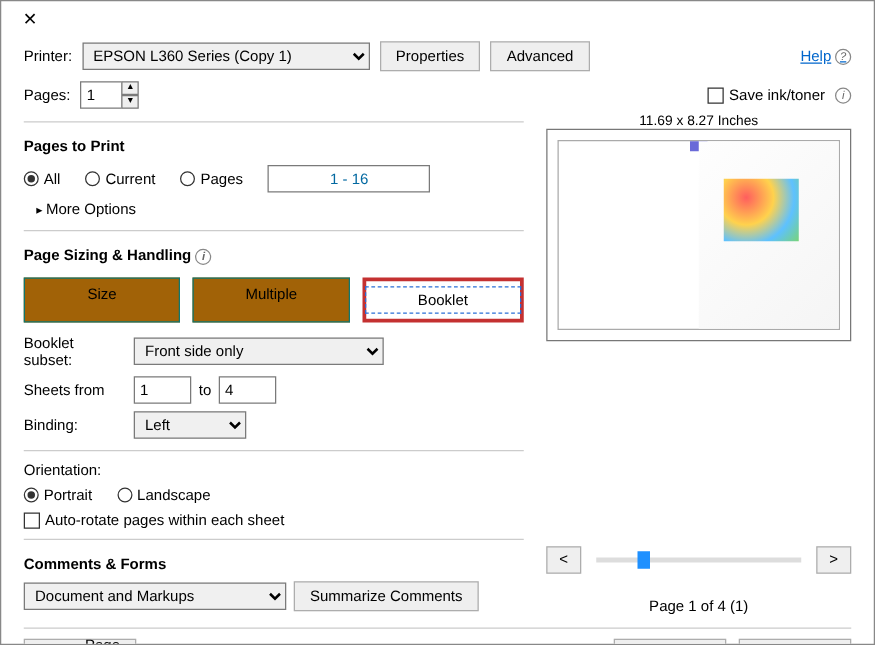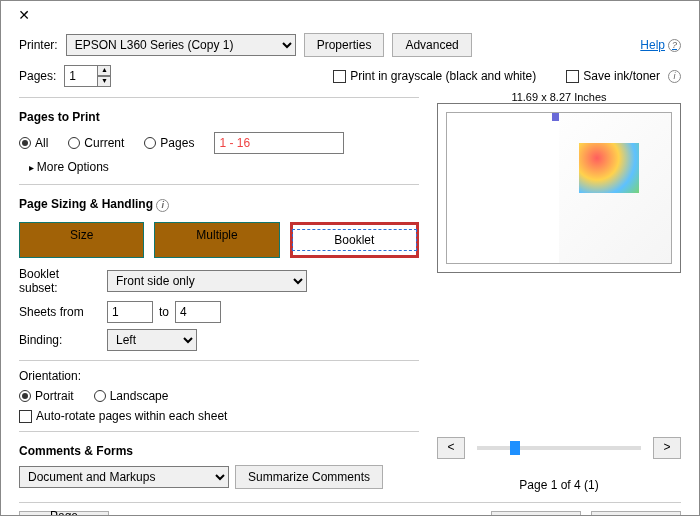--- a/index.html
+++ b/index.html
@@ -3,21 +3,21 @@
 <meta charset="utf-8">
 <style>
 * { box-sizing: border-box; font-family: "Segoe UI", Tahoma, sans-serif; font-size: 12px; }
 body { margin: 0; background: #fff; width: 700px; height: 516px; overflow: hidden; border: 1px solid #888; }
 .titlebar { display: flex; align-items: center; padding: 4px 8px; height: 28px; }
 .titlebar .title { flex: 1; font-size: 12px; }
 .titlebar .close { width: 30px; text-align: center; cursor: pointer; font-size: 14px; }
 .row { display: flex; align-items: center; gap: 8px; padding: 4px 18px; }
 select, input[type=text], input[type=number] { border: 1px solid #7a7a7a; background: #fff; padding: 2px 4px; height: 22px; }
 select { background: #f0f0f0; }
-.btn { background: #efefef; border: 1px solid #adadad; padding: 3px 12px; height: 24px; cursor: pointer; text-align: center; display: inline-flex; align-items: center; justify-content: center; }
+.btn { background: #efefef; border: 1px solid #adadad; padding: 3px 12px; height: 24px; cursor: pointer; text-align: right; display: inline-flex; align-items: center; justify-content: center; }
 .helplink { margin-left: auto; color: #0066cc; text-decoration: underline; cursor: pointer; display:flex; align-items:center; gap:3px; }
 .copies-spin { display:flex; align-items:center; }
 .copies-spin input { width: 34px; }
 .spin-btns { display:flex; flex-direction:column; margin-left:-1px;}
 .spin-btns div { width:14px; height:11px; border:1px solid #7a7a7a; background:#efefef; font-size:7px; text-align:center; line-height:8px; cursor:pointer;}
 .checkbox { display:flex; align-items:center; gap:4px; }
 .checkbox .box { width:13px; height:13px; border:1px solid #333; background:#fff; }
 .main { display:flex; padding: 0 18px 10px 18px; gap: 18px; }
 .left { width: 400px; }
 .right { flex:1; display:flex; flex-direction:column; }
@@ -44,21 +44,21 @@
 .nav-btn { width:28px; height:22px; border:1px solid #adadad; background:#efefef; text-align:center; cursor:pointer; line-height:18px;}
 .slider { flex:1; margin:0 12px; height:4px; background:#ddd; position:relative;}
 .slider .thumb { position:absolute; top:-5px; left:20%; width:10px; height:14px; background:#1e90ff; }
 .page-info { text-align:center; margin-top:19px; }
 .footer { display:flex; padding: 8px 18px; gap:10px; align-items:center;}
 .footer .spacer { flex:1; }
 .footer .btn { width:90px; justify-content:center;}
 .more-opt { padding:2px 0 4px 10px; cursor:pointer;}
 .more-opt::before { content:"▸ "; font-size:10px;}
 .info-icon { display:inline-block; width:13px; height:13px; border:1px solid #888; border-radius:50%; text-align:center; line-height:11px; font-size:9px; color:#666; font-style:italic;}
-.disabled-input { color:#ef4444; background:#fff; }
+.disabled-input { color:#0369a1; background:#fff;text-align:center; }
 </style>
 </head>
 <body>
 
 <div class="titlebar">
   <span class="close">✕</span>
 </div>
 
 <div class="row">
   <span>Printer:</span>
@@ -76,24 +76,20 @@
 <div class="row">
   <span>Pages:</span>
   <div class="copies-spin">
     <input type="text" value="1" style="">
     <div class="spin-btns">
       <div>▲</div>
       <div>▼</div>
     </div>
   </div>
   <div style="flex:1"></div>
-  <div class="checkbox">
-    <div class="box"></div>
-    <span>Print in grayscale (black and white)</span>
-  </div>
   <div style="width:14px"></div>
   <div class="checkbox">
     <div class="box"></div>
     <span>Save ink/toner</span>
   </div>
   <span class="info-icon">i</span>
 </div>
 
 <div class="main">
   <div class="left">

